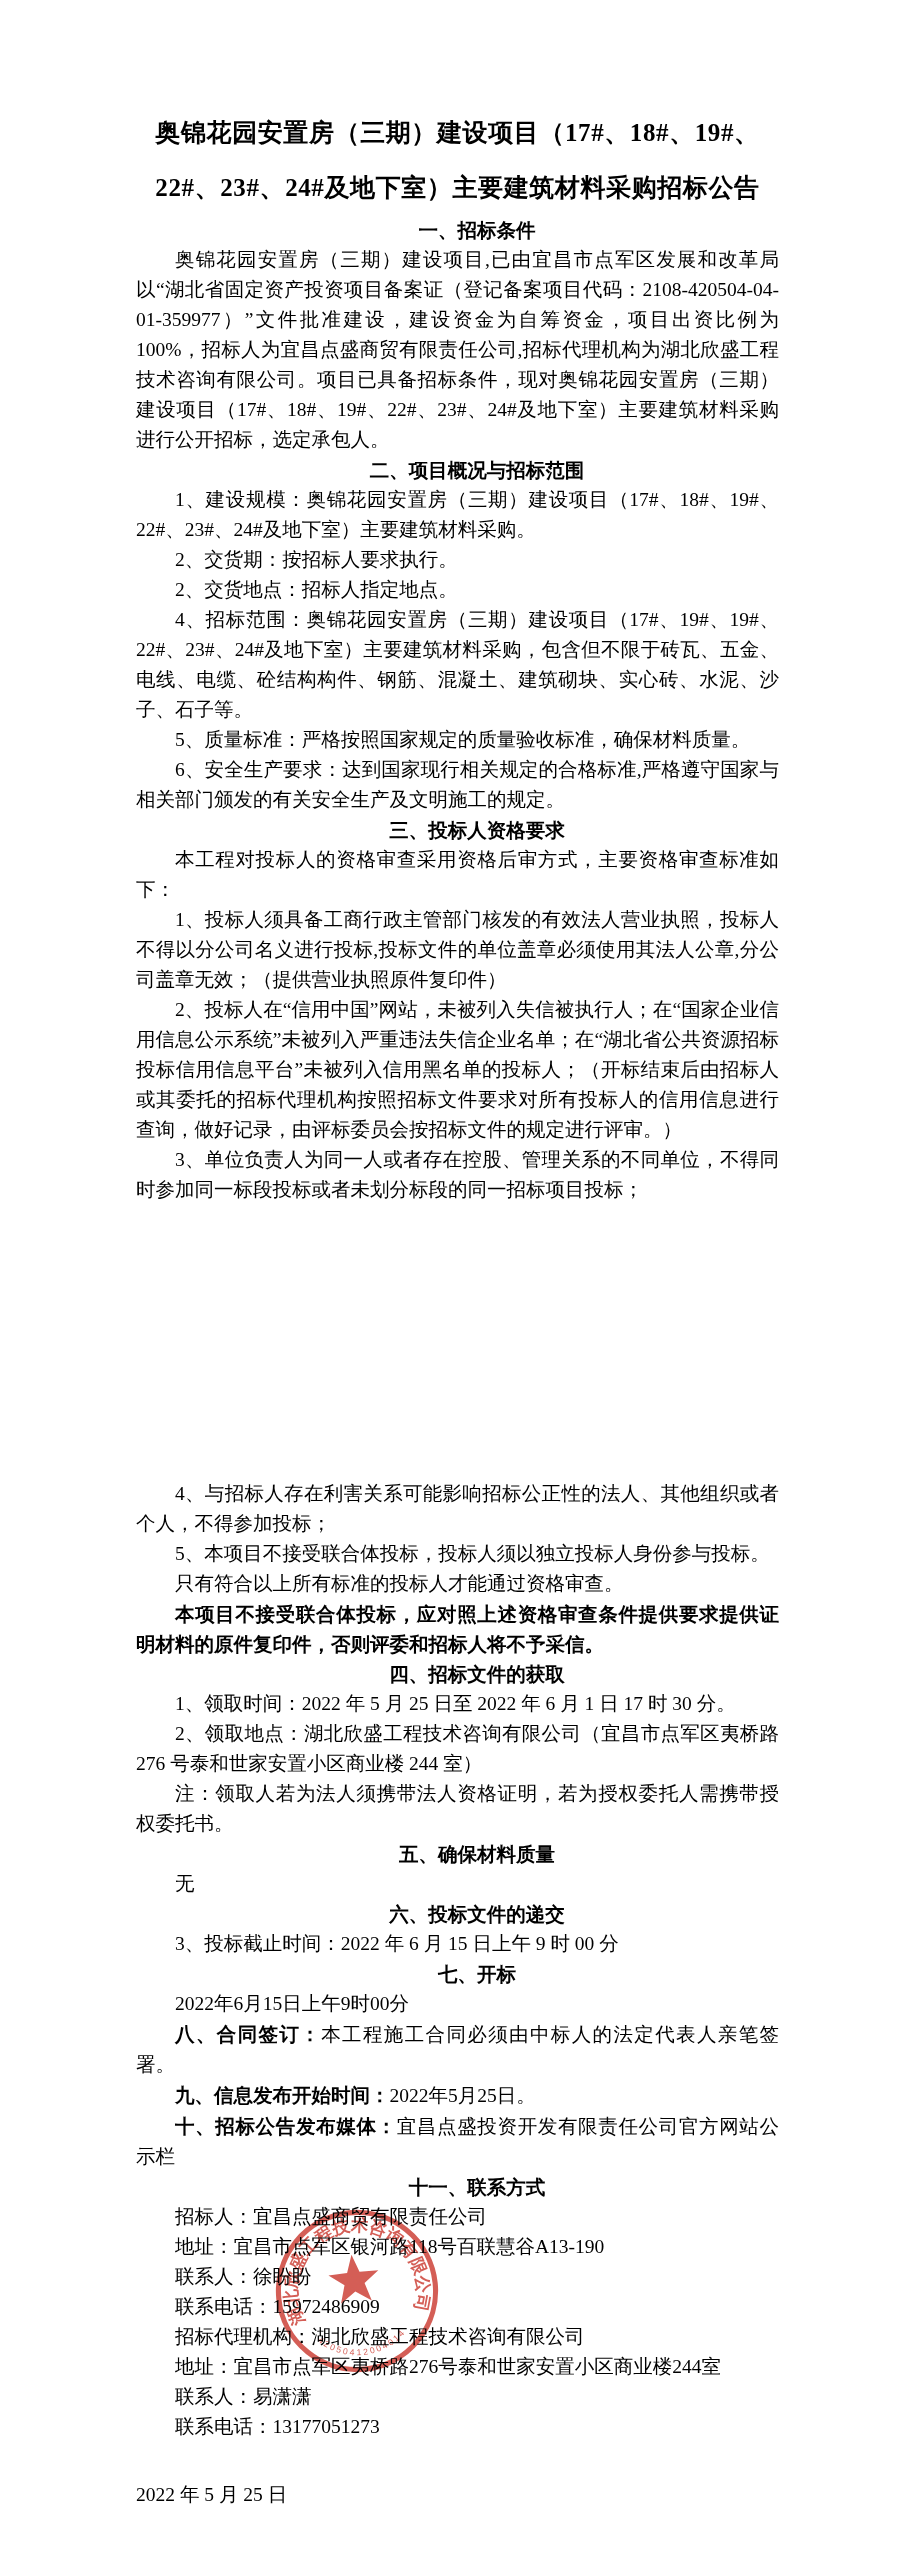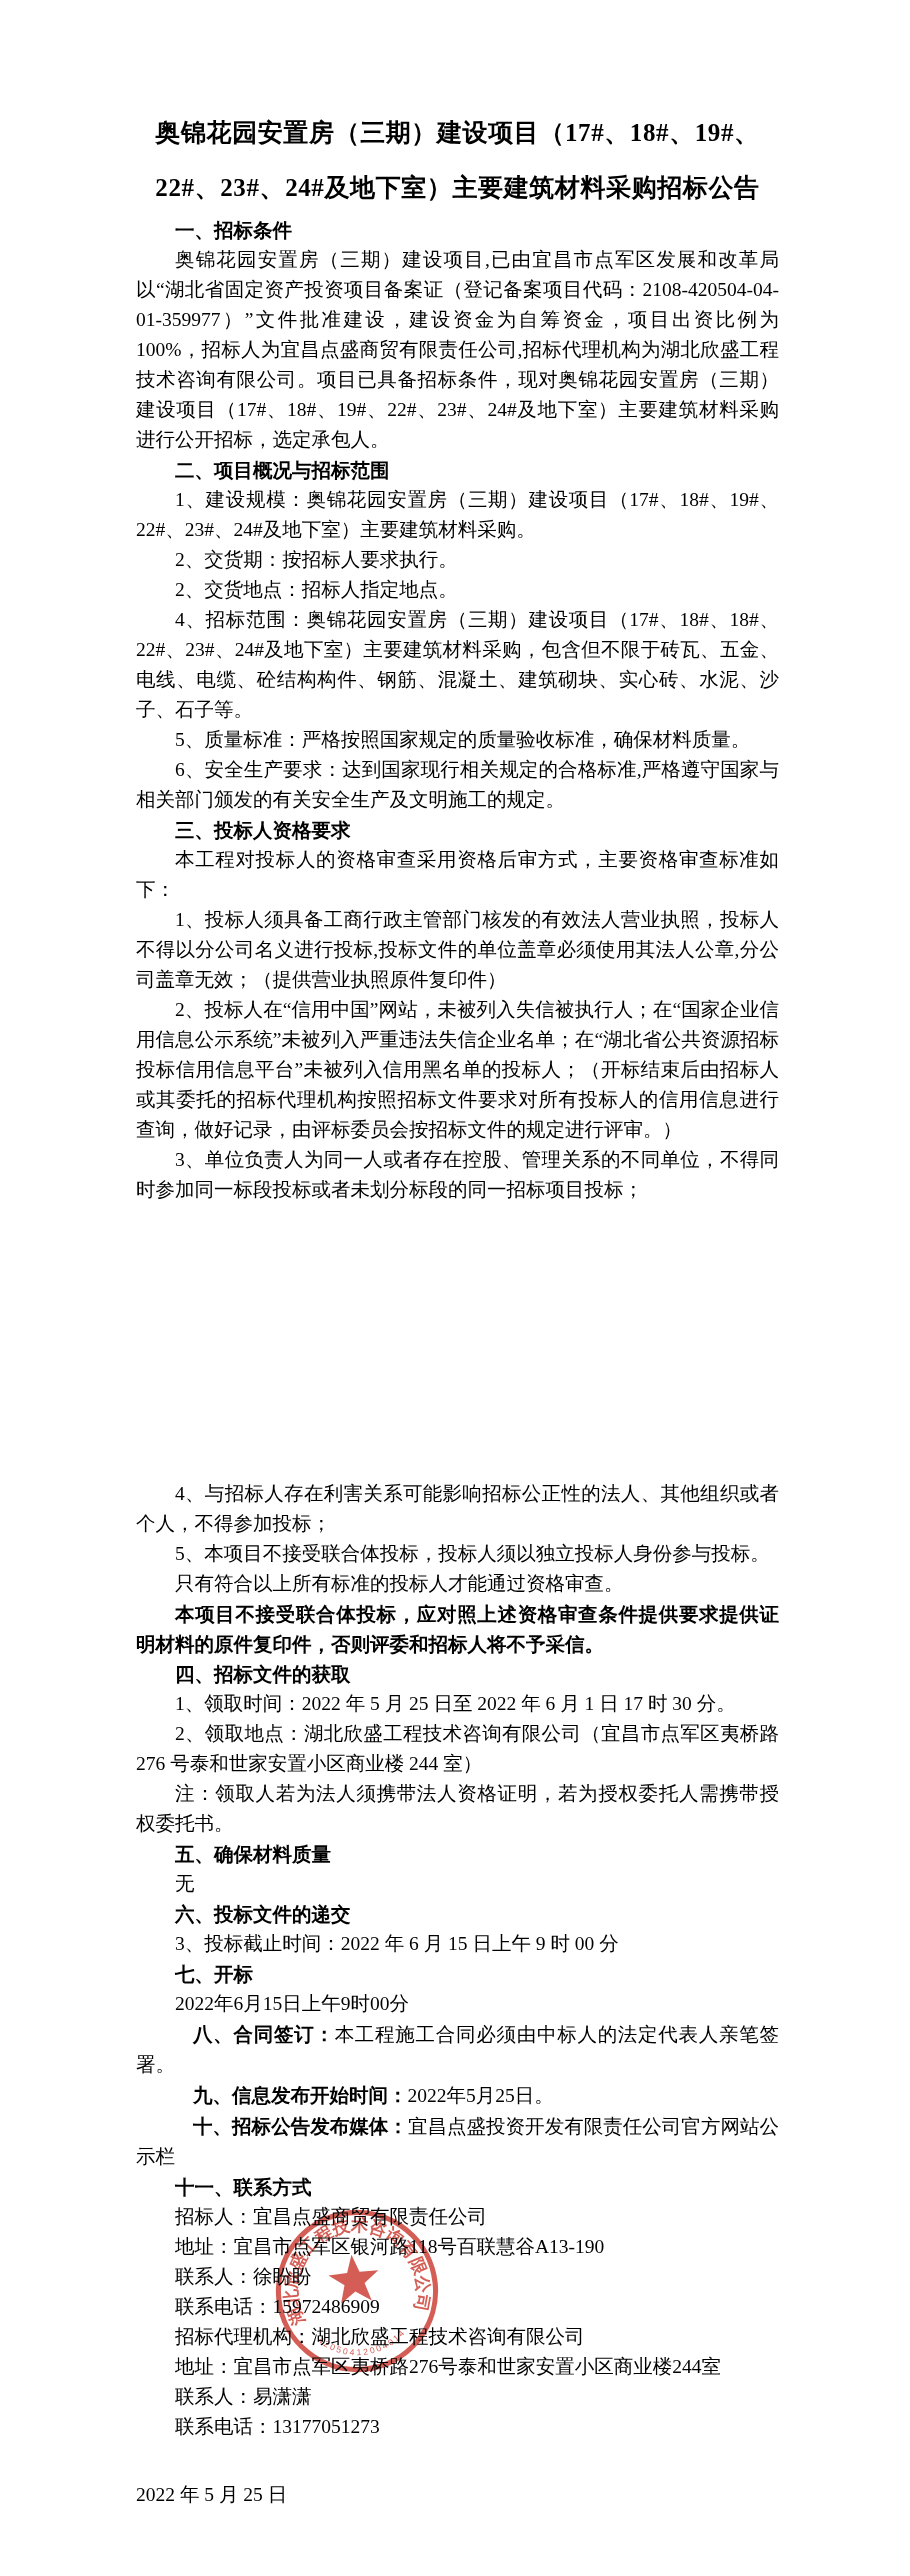--- a/index.html
+++ b/index.html
@@ -27,30 +27,29 @@
     font-family:"Liberation Serif","DejaVu Serif",serif;
     font-size:19.5px;
     line-height:30px;
     text-align:justify;
     text-indent:39px;
     margin:0;
   }
   .blocks .block.heading{
     font-family:"Liberation Sans","DejaVu Sans",sans-serif;
     font-weight:700;
-    text-align:left;
+    text-align:center;
   }
   .blocks .block.para-bold{
     font-family:"Liberation Sans","DejaVu Sans",sans-serif;
     font-weight:700;
   }
   .blocks .block .lbl{
     font-family:"Liberation Sans","DejaVu Sans",sans-serif;
     font-weight:700;
-    margin-left:18px;
   }
   .blocks .gap{width:100%;}
   .date-line{
     font-family:"Liberation Serif","DejaVu Serif",serif;
     font-size:19.5px;
     line-height:30px;
     margin-top:38px;
     padding-right:3.4px;
   }
   .seal{
@@ -81,21 +80,21 @@
   <div class="doc">
     <h1 class="title">奥锦花园安置房（三期）建设项目（17#、18#、19#、22#、23#、24#及地下室）主要建筑材料采购招标公告</h1>
 
     <div class="blocks" id="content-blocks">
         <div class="block heading">一、招标条件</div>
         <div class="block para">奥锦花园安置房（三期）建设项目,已由宜昌市点军区发展和改革局以“湖北省固定资产投资项目备案证（登记备案项目代码：2108-420504-04-01-359977）”文件批准建设，建设资金为自筹资金，项目出资比例为100%，招标人为宜昌点盛商贸有限责任公司,招标代理机构为湖北欣盛工程技术咨询有限公司。项目已具备招标条件，现对奥锦花园安置房（三期）建设项目（17#、18#、19#、22#、23#、24#及地下室）主要建筑材料采购进行公开招标，选定承包人。</div>
         <div class="block heading">二、项目概况与招标范围</div>
         <div class="block para">1、建设规模：奥锦花园安置房（三期）建设项目（17#、18#、19#、22#、23#、24#及地下室）主要建筑材料采购。</div>
         <div class="block para">2、交货期：按招标人要求执行。</div>
         <div class="block para">2、交货地点：招标人指定地点。</div>
-        <div class="block para">4、招标范围：奥锦花园安置房（三期）建设项目（17#、18#、18#、22#、23#、24#及地下室）主要建筑材料采购，包含但不限于砖瓦、五金、电线、电缆、砼结构构件、钢筋、混凝土、建筑砌块、实心砖、水泥、沙子、石子等。</div>
+        <div class="block para">4、招标范围：奥锦花园安置房（三期）建设项目（17#、19#、19#、22#、23#、24#及地下室）主要建筑材料采购，包含但不限于砖瓦、五金、电线、电缆、砼结构构件、钢筋、混凝土、建筑砌块、实心砖、水泥、沙子、石子等。</div>
         <div class="block para">5、质量标准：严格按照国家规定的质量验收标准，确保材料质量。</div>
         <div class="block para">6、安全生产要求：达到国家现行相关规定的合格标准,严格遵守国家与相关部门颁发的有关安全生产及文明施工的规定。</div>
         <div class="block heading">三、投标人资格要求</div>
         <div class="block para">本工程对投标人的资格审查采用资格后审方式，主要资格审查标准如下：</div>
         <div class="block para">1、投标人须具备工商行政主管部门核发的有效法人营业执照，投标人不得以分公司名义进行投标,投标文件的单位盖章必须使用其法人公章,分公司盖章无效；（提供营业执照原件复印件）</div>
         <div class="block para">2、投标人在“信用中国”网站，未被列入失信被执行人；在“国家企业信用信息公示系统”未被列入严重违法失信企业名单；在“湖北省公共资源招标投标信用信息平台”未被列入信用黑名单的投标人；（开标结束后由招标人或其委托的招标代理机构按照招标文件要求对所有投标人的信用信息进行查询，做好记录，由评标委员会按招标文件的规定进行评审。）</div>
         <div class="block para">3、单位负责人为同一人或者存在控股、管理关系的不同单位，不得同时参加同一标段投标或者未划分标段的同一招标项目投标；</div>
         <div class="gap" style="height: 274px;"></div>
         <div class="block para">4、与招标人存在利害关系可能影响招标公正性的法人、其他组织或者个人，不得参加投标；</div>
         <div class="block para">5、本项目不接受联合体投标，投标人须以独立投标人身份参与投标。</div>

